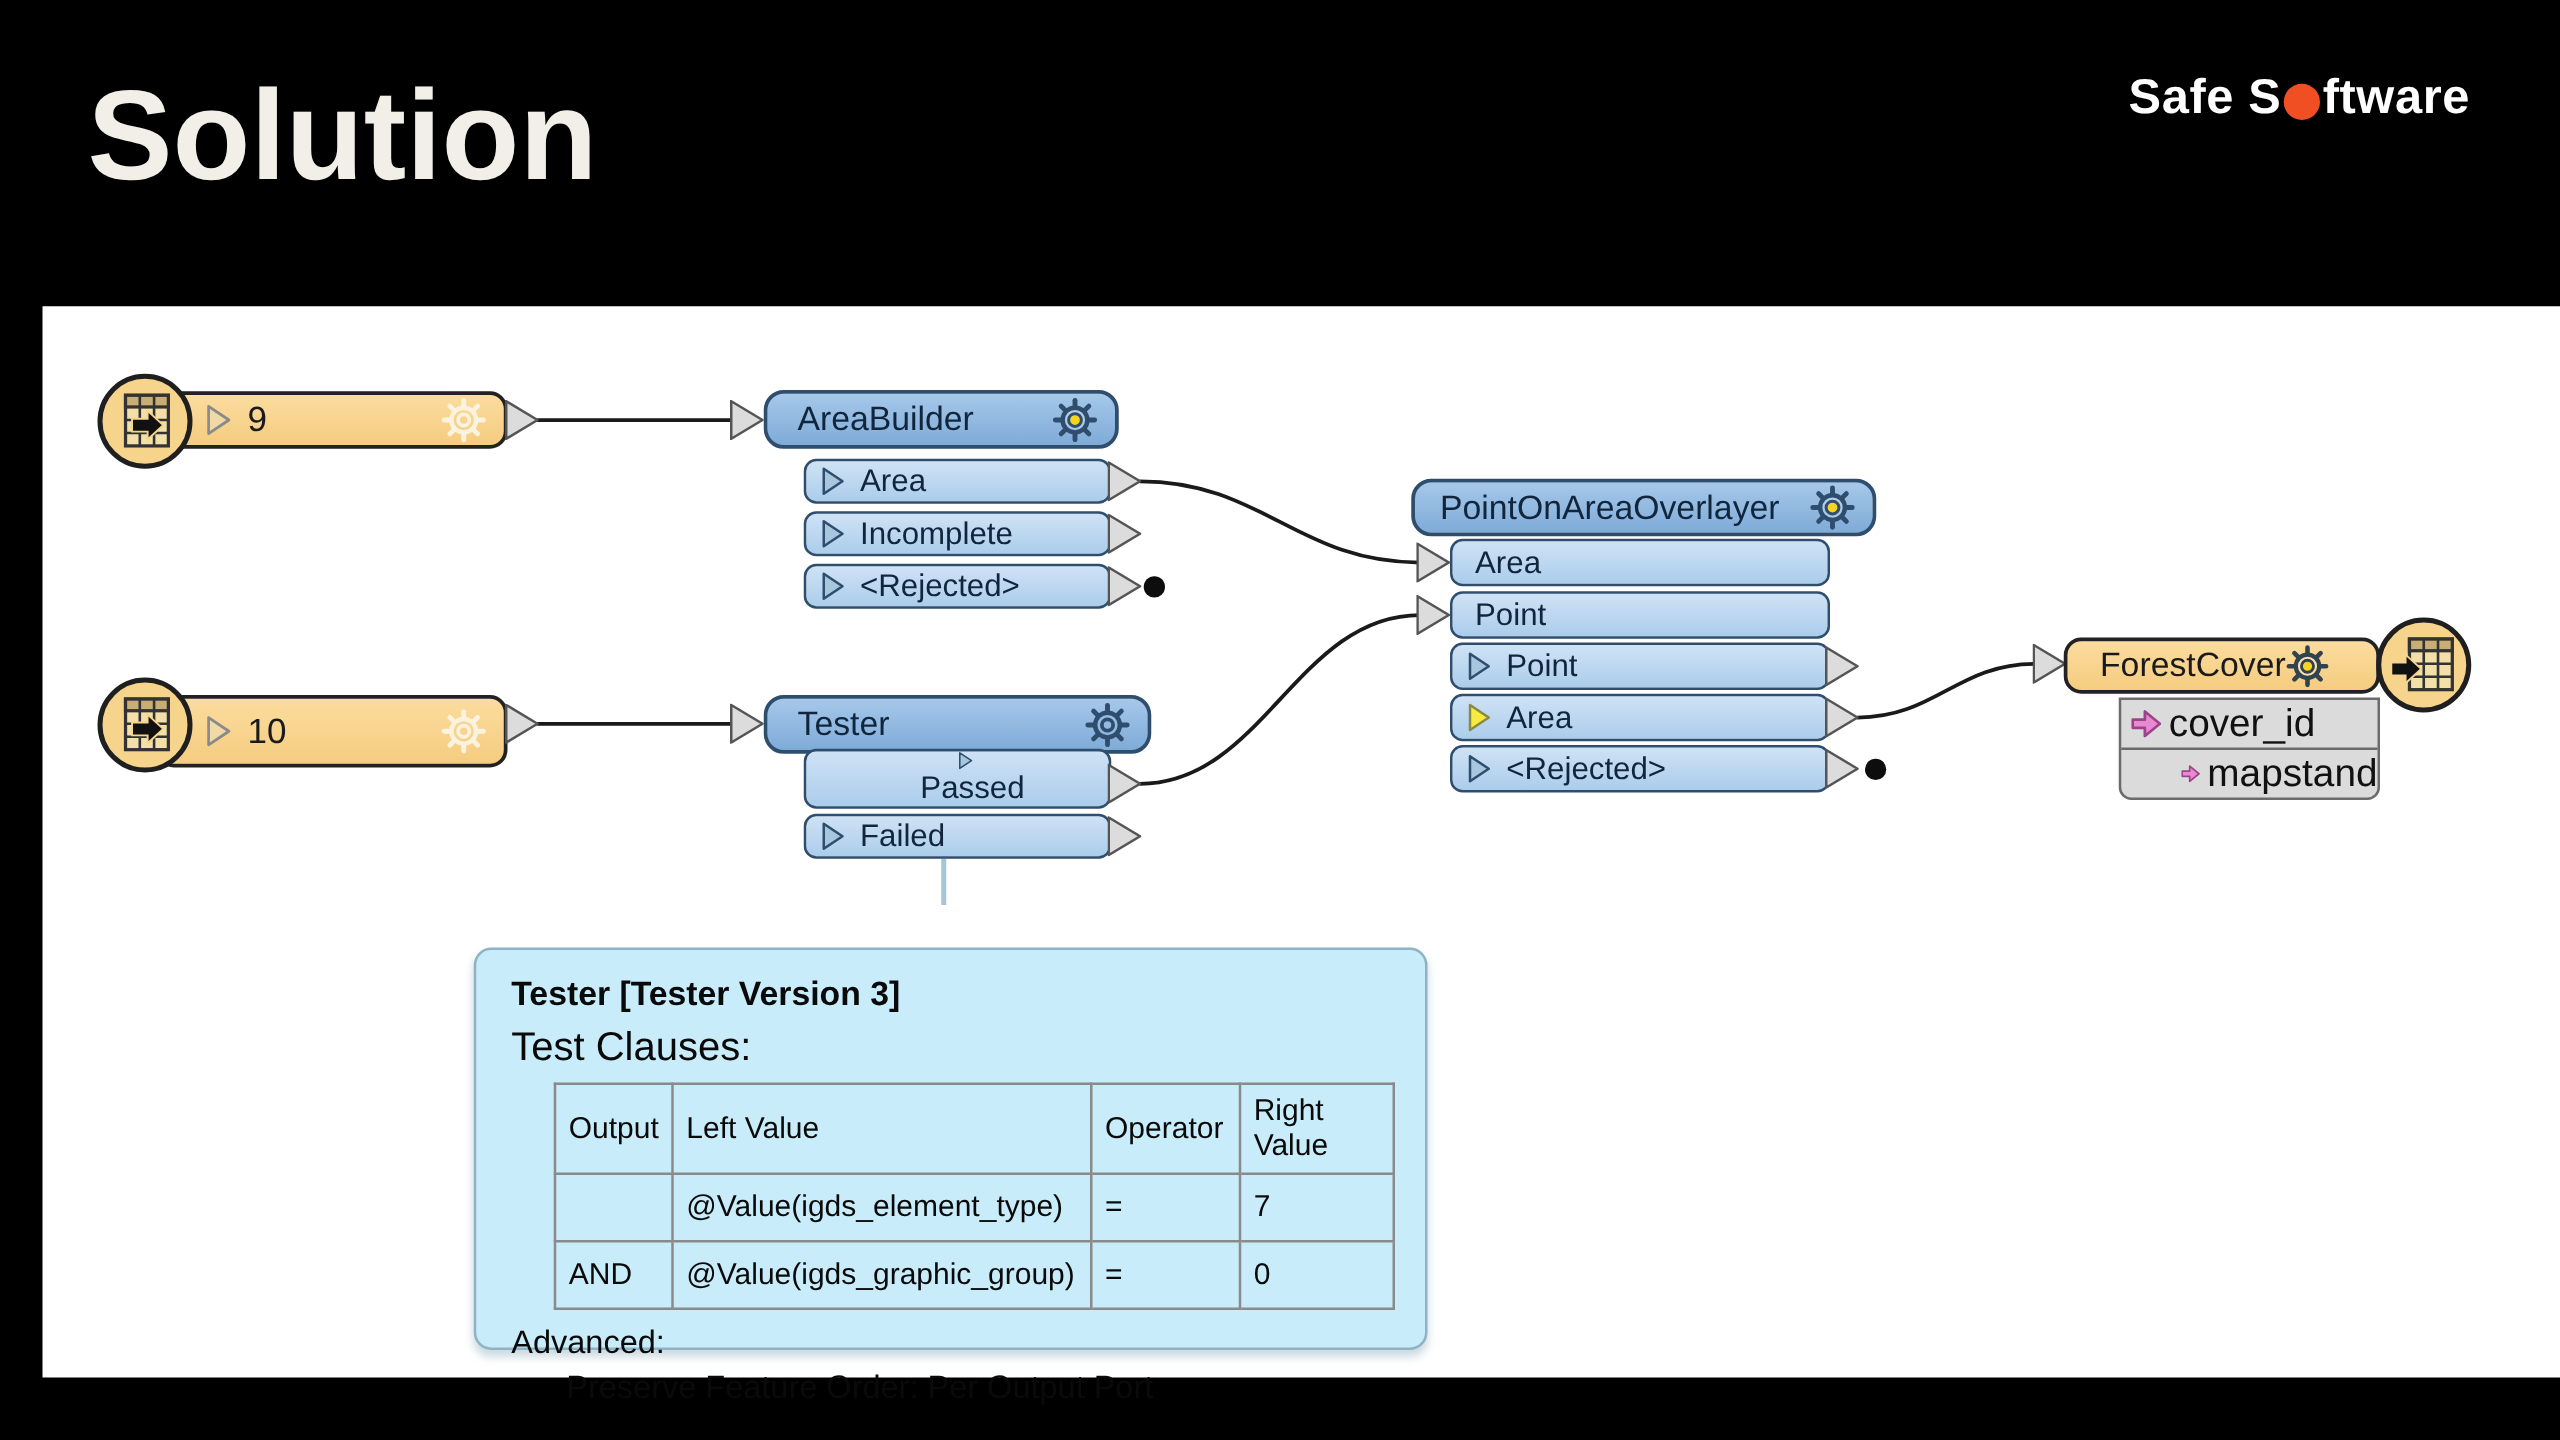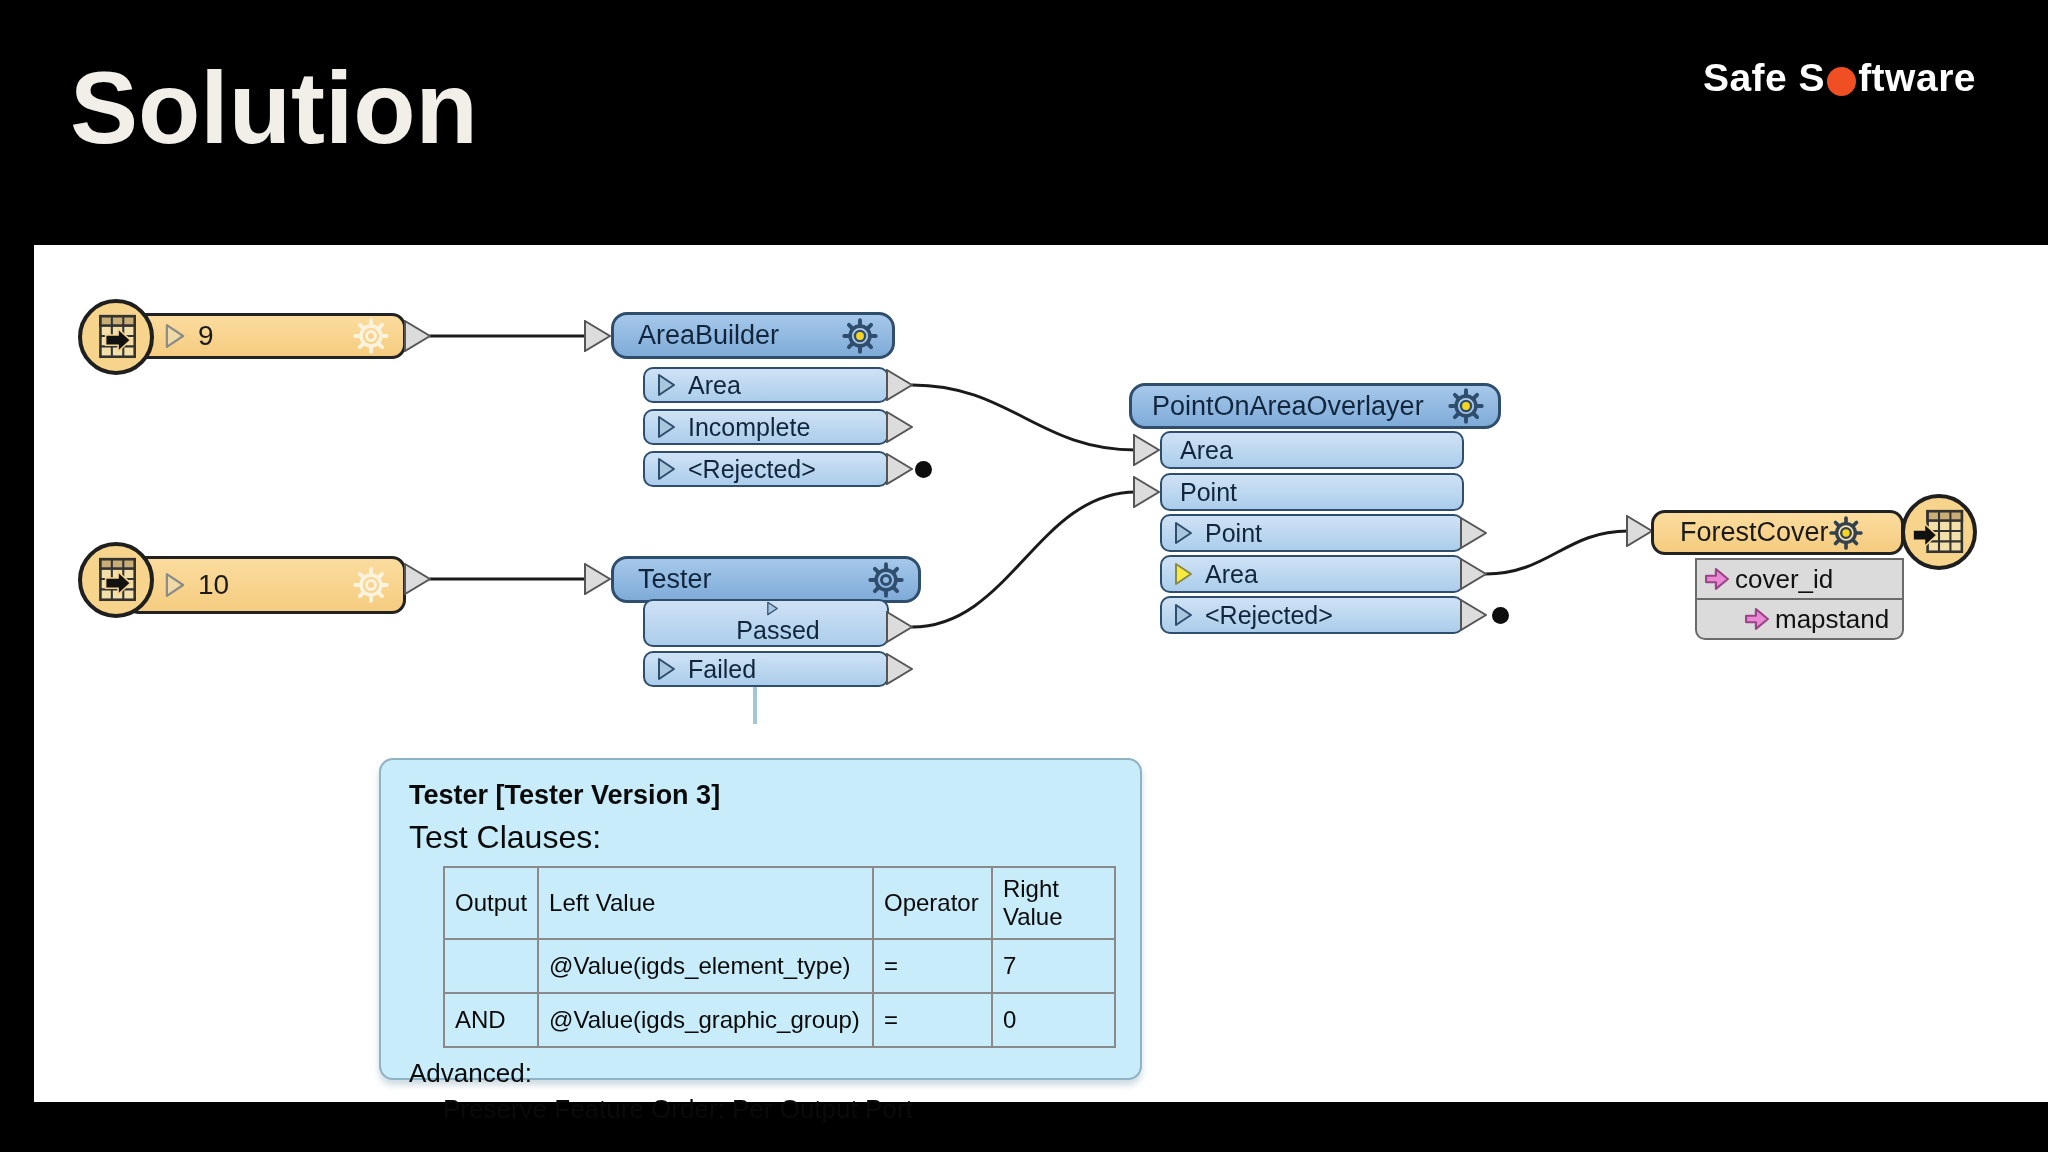--- a/index.html
+++ b/index.html
@@ -30,39 +30,39 @@
   
   .reader-body{display:flex;align-items:center;border:3px solid #222;border-radius:14px;
                background:linear-gradient(180deg,#FBDC9E 0%,#F5CC80 100%);z-index:2;}
   .reader-label{font-size:28px;color:#1A1A1A;margin-left:12px;flex:1;}
   .io-circle{width:76px;height:76px;border-radius:50%;border:4px solid #1F1F1F;
              background:#F7D48C;display:flex;align-items:center;justify-content:center;z-index:3;}
   .fc-title{font-size:27px;color:#1A1A1A;padding-left:12px;flex:1;white-space:nowrap;}
 
   
   .attr-box{border:2.5px solid #6B6B6B;border-radius:0 0 10px 10px;background:#DBDBDB;z-index:2;}
-  .attr-row{display:flex;align-items:center;height:38px;padding-left:8px;font-size:26px;color:#111;}
+  .attr-row{display:flex;align-items:center;height:38px;padding-left:8px;font-size:31px;color:#111;}
   .attr-row + .attr-row{border-top:2.5px solid #6B6B6B;padding-left:48px;}
   .attr-row .alabel{margin-left:6px;}
 
   .dot{position:absolute;width:17px;height:17px;border-radius:50%;background:#0D0D0D;z-index:2;}
 
   
   .tooltip{position:absolute;left:379px;top:758px;width:763px;height:322px;background:#C8ECFA;
            border:2.5px solid #8FB2C4;border-radius:14px;box-sizing:border-box;
            padding:20px 24px 0 28px;color:#0A0A0A;z-index:2;
            box-shadow:0 5px 7px rgba(110,150,170,.35);}
   .tt-title{font-weight:bold;font-size:27px;}
   .tt-sub{font-size:32px;margin-top:8px;}
   .tt-table{border-collapse:collapse;margin:10px 0 0 34px;}
   .tt-table th,.tt-table td{border:2.5px solid #8A8A8A;font-weight:normal;text-align:left;
                             font-size:24px;padding:7px 10px;color:#0A0A0A;}
   .tt-table td{padding:12px 10px;}
   .tt-adv{font-size:26px;margin-top:10px;}
-  .tt-advval{font-size:26px;margin-top:5px;margin-left:34px;}
+  .tt-advval{font-size:26px;margin-top:5px;margin-left:44px;}
 </style>
 </head>
 <body>
 
 <div class="stage">
 
   <div class="slide-title">Solution</div>
 
   <div class="logo">
     <span>Safe S</span>

